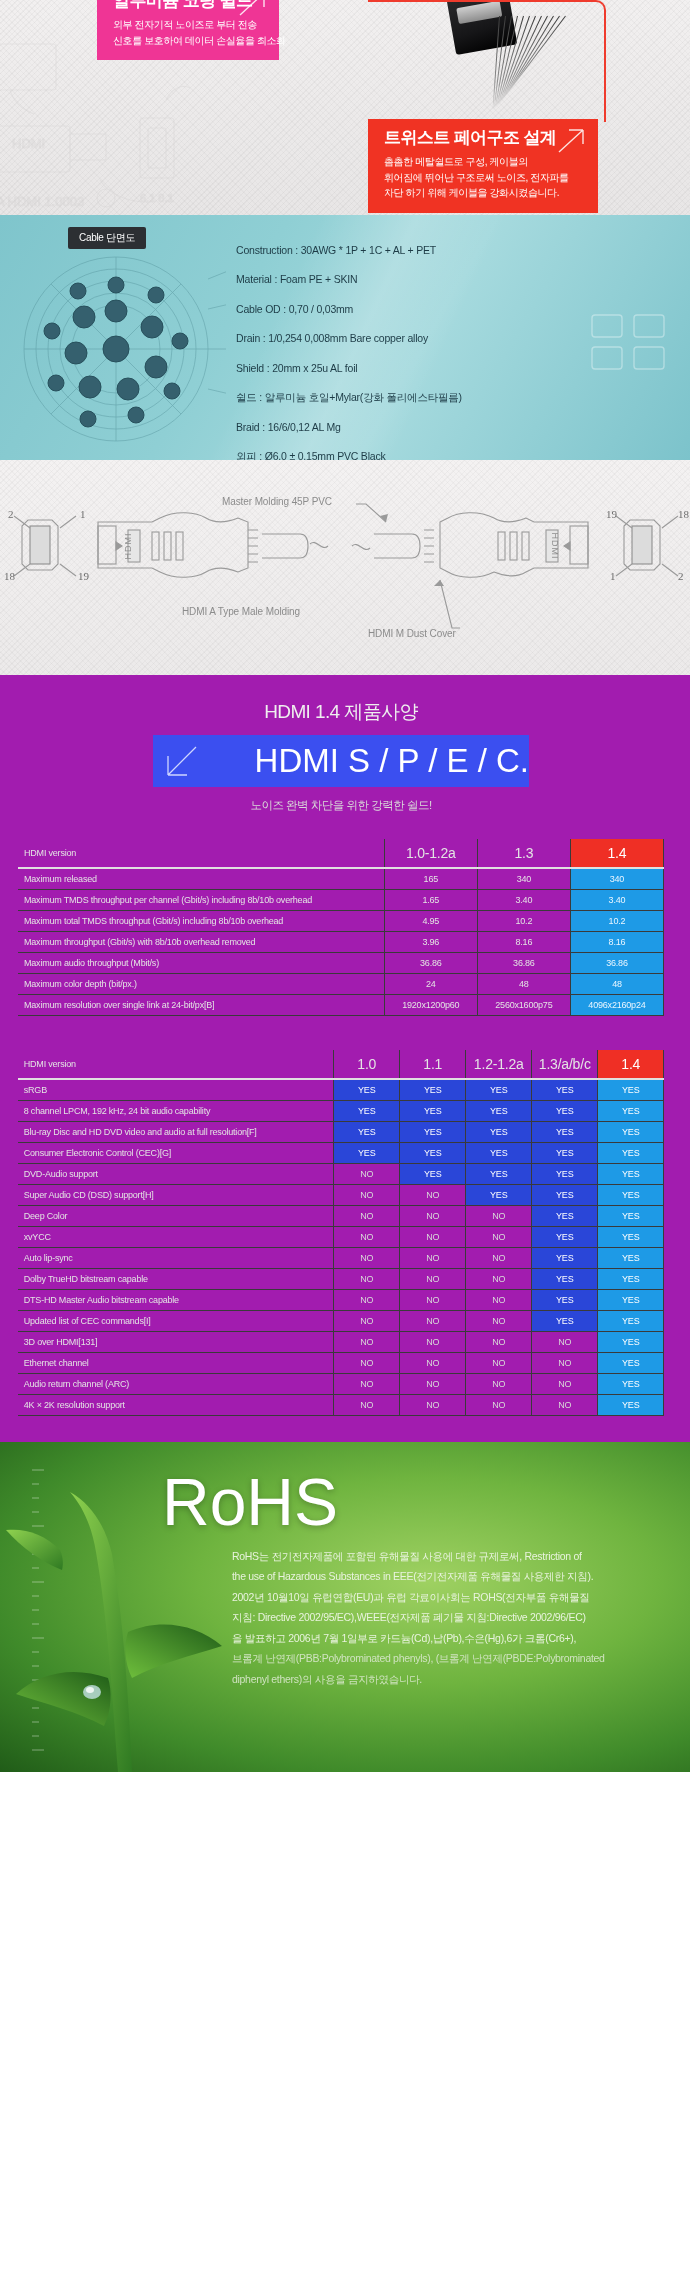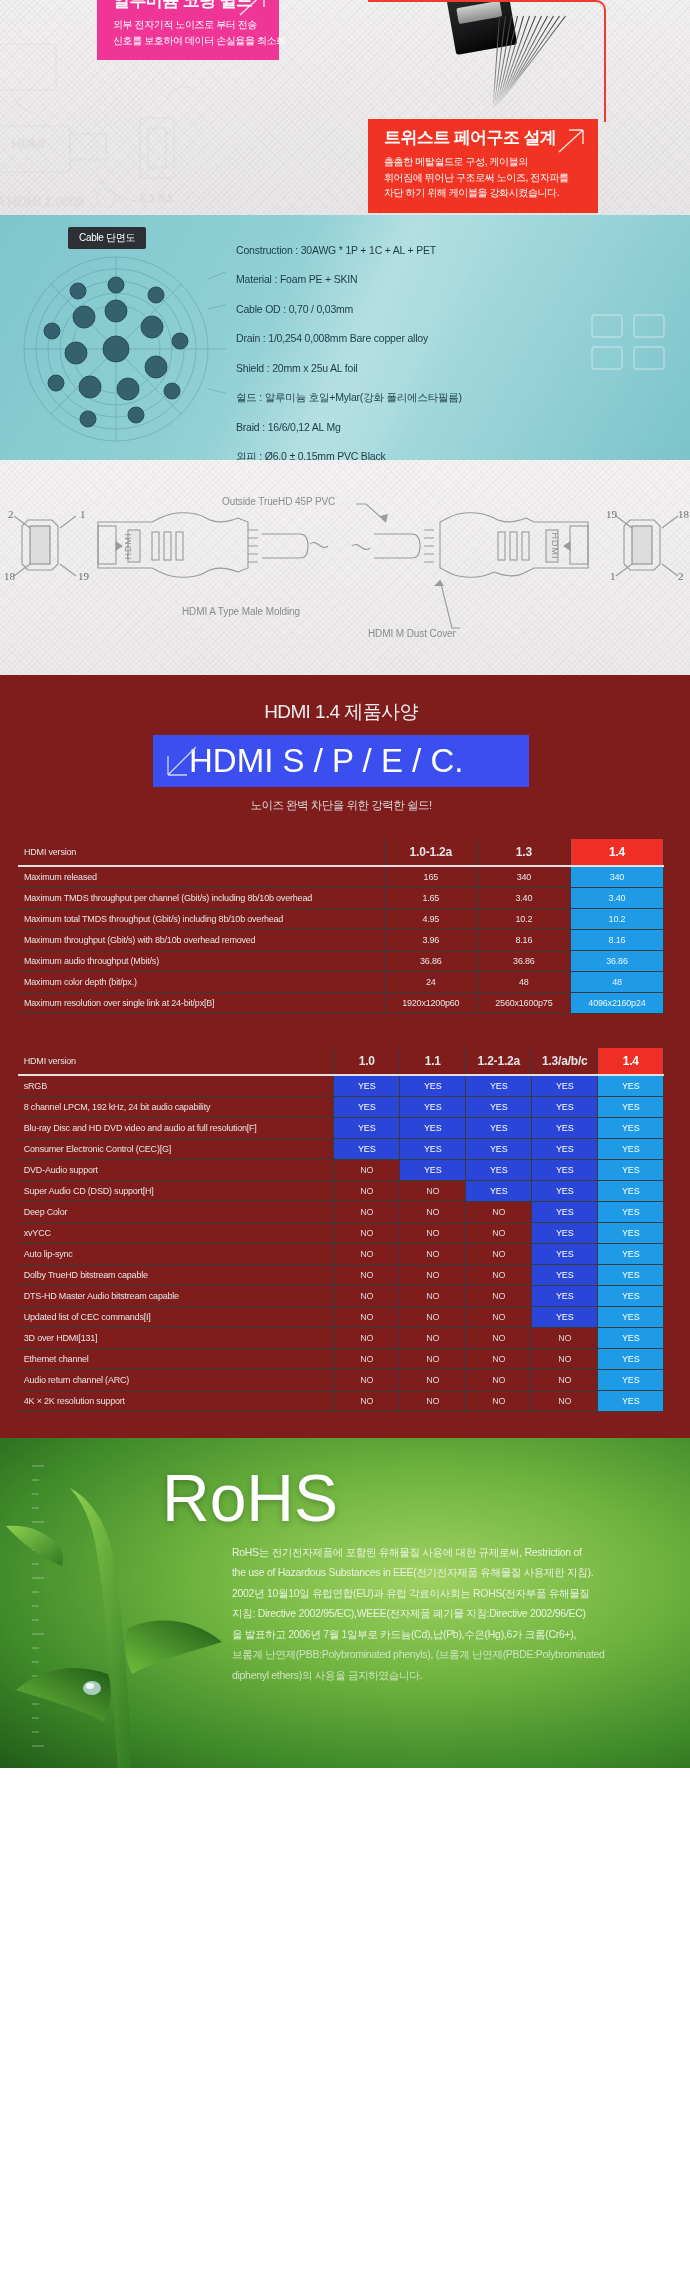--- a/index.html
+++ b/index.html
@@ -106,30 +106,30 @@
   .tech-label {
     position: absolute; color: #8c8c8c; font-size: 10px; letter-spacing: -0.1px; white-space: nowrap;
   }
   .lbl-outside { left: 222px; top: 36px; }
   .lbl-atype   { left: 182px; top: 146px; }
   .lbl-dust    { left: 368px; top: 168px; }
   .pin-num { position:absolute; color:#6e6e6e; font-size: 11px; font-family:"Liberation Serif", serif; }
 
   
   .spec-sec {
-    width: 690px; background: #7f1d1d; color: #e8e8e8;
+    width: 690px; background: #a21caf; color: #e8e8e8;
     padding: 24px 8px 26px 0;
   }
   .spec-h1 {
     text-align: center; font-size: 19px; color: #efefef; letter-spacing: -0.6px;
     margin-bottom: 10px; font-weight: normal;
   }
   .spec-banner {
     margin: 0 auto; width: 376px; height: 52px; background: #3b4ff0;
-    display:flex; align-items:center; justify-content:flex-start; position: relative;
+    display:flex; align-items:center; justify-content:flex-end; position: relative;
   }
   .spec-banner .btxt {
     font-size: 33px; color: #ffffff; letter-spacing: 0px; font-weight: normal;
     padding-left: 36px;
   }
   .spec-banner .slashmark {
     position:absolute; left: 12px; top: 9px; width: 34px; height: 34px;
   }
   .spec-sub {
     text-align:center; font-size: 11.5px; color: #d9d9d9; letter-spacing: -0.5px;
@@ -137,21 +137,21 @@
   }
 
   table.sp {
     width: 646px; margin: 0 auto; border-collapse: collapse;
     font-size: 9px; color: #e4e4e4; table-layout: fixed;
   }
   table.sp th, table.sp td {
     padding: 5px 4px; text-align: center; letter-spacing: -0.2px;
     border-bottom: 1px solid #3a3a3a;
   }
-  table.sp th { font-weight: bold; font-size: 12px; padding: 6px 4px; }
+  table.sp th { font-weight: normal; font-size: 14px; padding: 6px 4px; }
   table.sp .rowlabel {
     text-align: left; padding-left: 6px; font-weight: normal; font-size: 9px;
     border-right: 1px solid #3a3a3a;
   }
   table.sp thead th { border-bottom: 2px solid #e0e0e0; }
   table.sp thead th.rowlabel { border-bottom: 2px solid #e0e0e0; }
   table.sp .vsep { border-right: 1px solid #3a3a3a; }
   .hl-head { background: #ef2f25 !important; color:#fff; }
   .hl-cell { background: #1e9ae6 !important; color:#eaf6ff; }
   .yes-cell { background: #2a46d8; color: #ffffff; }
@@ -340,21 +340,21 @@
         <path d="M356 44 L366 44 L386 62"></path>
         <path d="M460 168 L452 168 L440 120"></path>
       </g>
 
       <text x="131" y="86" font-size="9" fill="#8d8d8d" text-anchor="middle" transform="rotate(-90 131 86)" font-family="Liberation Sans, sans-serif" letter-spacing="1">HDMI</text>
       <text x="552" y="86" font-size="9" fill="#8d8d8d" text-anchor="middle" transform="rotate(90 552 86)" font-family="Liberation Sans, sans-serif" letter-spacing="1">HDMI</text>
       <polygon points="386,62 380,56 388,54" fill="#9a9a9a"></polygon>
       <polygon points="440,120 434,126 444,126" fill="#9a9a9a"></polygon>
     </svg>
 
-    <div class="tech-label lbl-outside">Outside TrueHD 45P PVC</div>
+    <div class="tech-label lbl-outside">Master Molding 45P PVC</div>
     <div class="tech-label lbl-atype">HDMI A Type Male Molding</div>
     <div class="tech-label lbl-dust">HDMI M Dust Cover</div>
 
     <div class="pin-num" style="left:8px;top:48px">2</div>
     <div class="pin-num" style="left:80px;top:48px">1</div>
     <div class="pin-num" style="left:4px;top:110px">18</div>
     <div class="pin-num" style="left:78px;top:110px">19</div>
 
     <div class="pin-num" style="left:606px;top:48px">19</div>
     <div class="pin-num" style="left:678px;top:48px">18</div>

